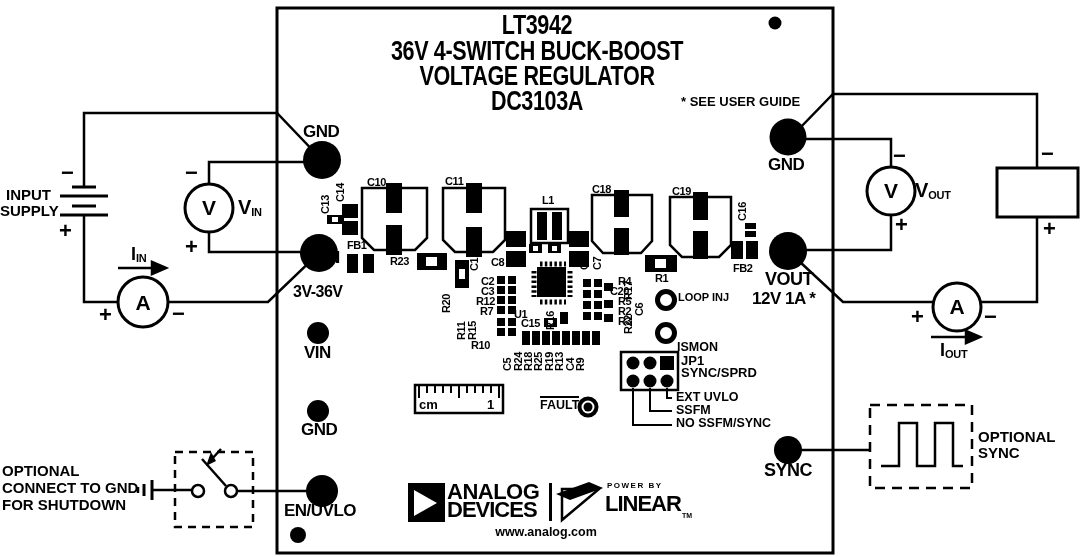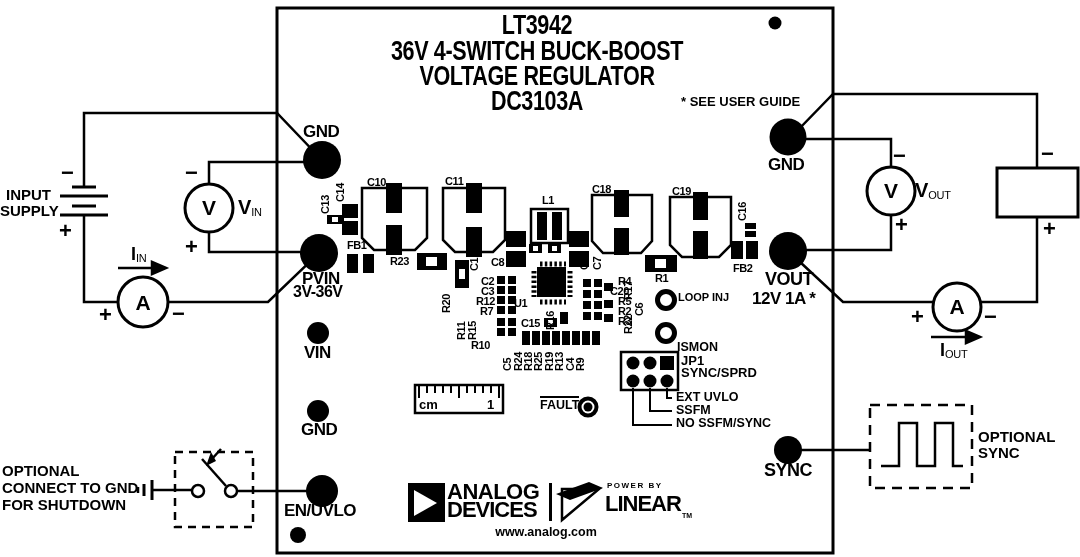--- a/index.html
+++ b/index.html
@@ -8,21 +8,21 @@
   #stage svg{position:absolute;left:0;top:0;}
   .t{position:absolute;white-space:nowrap;color:#000;line-height:1.05;}
   .b{font-weight:bold;}
   .tl{left:259px;width:556px;text-align:center;font-weight:bold;font-size:27px;
       letter-spacing:-0.5px;transform:scaleX(0.8);}
   .ref{font-size:11px;font-weight:bold;letter-spacing:-0.4px;line-height:11px;}
   .vref{transform:rotate(-90deg);transform-origin:0 100%;}
   .sign{font-size:22px;font-weight:bold;line-height:20px;}
   .glyph{position:absolute;width:48px;text-align:center;font-weight:bold;font-size:21px;}
   .mlabel{font-size:20px;font-weight:bold;}
-  .mlabel sub{font-size:11px;font-weight:normal;vertical-align:-2px;letter-spacing:-0.3px;}
+  .mlabel sub{font-size:11px;font-weight:bold;vertical-align:-2px;letter-spacing:-0.3px;}
   .small-cap-sub{font-size:10px;}
   .padlbl{font-size:17px;font-weight:bold;letter-spacing:-0.5px;}
   .ctext{text-align:center;}
 </style>
 </head>
 <body>
 
 <div id="stage">
 
 <svg width="1080" height="557" viewBox="0 0 1080 557">
@@ -271,21 +271,21 @@
 <div class="t b" style="left:978px;top:429px;font-size:15px">
   <div>OPTIONAL</div>
   <div>SYNC</div>
 </div>
 
 <div class="t b" style="left:2px;top:463px;font-size:15px">OPTIONAL</div>
 <div class="t b" style="left:2px;top:480px;font-size:15px">CONNECT TO GND</div>
 <div class="t b" style="left:2px;top:497px;font-size:15px">FOR SHUTDOWN</div>
 
 <div class="t padlbl" style="left:303px;top:123px">GND</div>
-<div class="t padlbl" style="left:302px;top:270px">PVIN</div>
+<div class="t padlbl" style="left:302px;top:249px">PVIN</div>
 <div class="t padlbl" style="left:293px;top:284px;font-size:16px">3V-36V</div>
 <div class="t padlbl" style="left:304px;top:344px">VIN</div>
 <div class="t padlbl" style="left:301px;top:421px">GND</div>
 <div class="t padlbl" style="left:284px;top:502px">EN/UVLO</div>
 <div class="t padlbl" style="left:768px;top:156px">GND</div>
 <div class="t padlbl" style="left:765px;top:270px;font-size:18px">VOUT</div>
 <div class="t padlbl" style="left:752px;top:290px">12V 1A *</div>
 <div class="t padlbl" style="left:764px;top:461px;font-size:18px">SYNC</div>
 
 <div class="t b" style="left:678px;top:292px;font-size:11px">LOOP INJ</div>
@@ -313,21 +313,21 @@
 <div class="t ref" style="left:672px;top:186px">C19</div>
 <div class="t ref" style="left:542px;top:195px">L1</div>
 <div class="t ref" style="left:347px;top:240px">FB1</div>
 <div class="t ref" style="left:390px;top:256px">R23</div>
 <div class="t ref" style="left:491px;top:257px">C8</div>
 <div class="t ref" style="left:481px;top:276px">C2</div>
 <div class="t ref" style="left:481px;top:286px">C3</div>
 <div class="t ref" style="left:476px;top:296px">R12</div>
 <div class="t ref" style="left:480px;top:306px">R7</div>
 <div class="t ref" style="left:471px;top:340px">R10</div>
-<div class="t ref" style="left:514px;top:298px">U1</div>
+<div class="t ref" style="left:514px;top:309px">U1</div>
 <div class="t ref" style="left:521px;top:318px">C15</div>
 <div class="t ref" style="left:618px;top:276px">R4</div>
 <div class="t ref" style="left:610px;top:286px">C20</div>
 <div class="t ref" style="left:618px;top:296px">R5</div>
 <div class="t ref" style="left:618px;top:306px">R2</div>
 <div class="t ref" style="left:618px;top:316px">R3</div>
 <div class="t ref" style="left:655px;top:273px">R1</div>
 <div class="t ref" style="left:733px;top:263px">FB2</div>
 
 <div class="t ref vref" style="left:331px;top:203px">C13</div>

